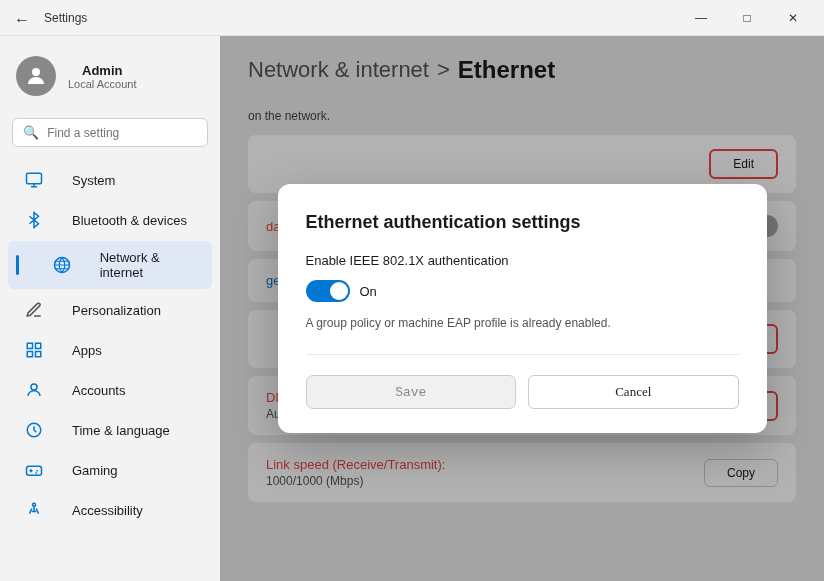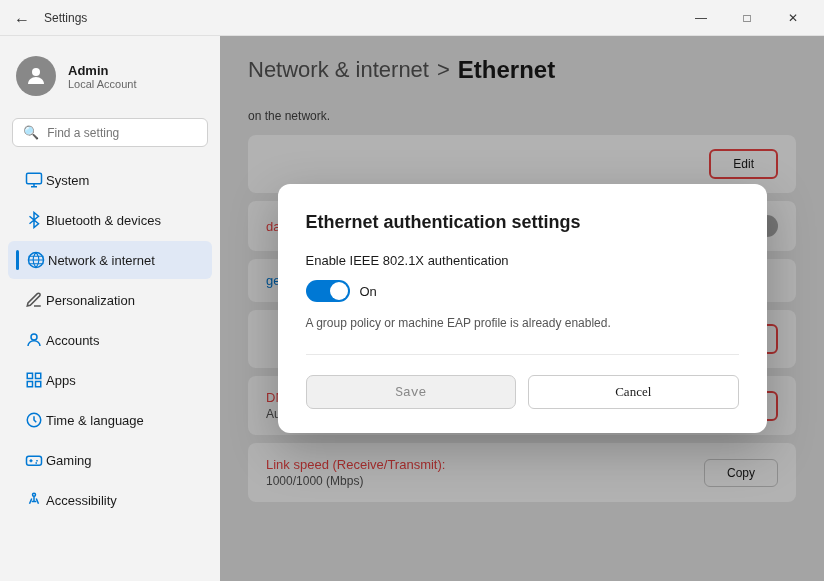--- a/index.html
+++ b/index.html
@@ -83,21 +83,21 @@
       width: 40px;
       height: 40px;
       background: #888;
       border-radius: 50%;
       display: flex;
       align-items: center;
       justify-content: center;
       color: white;
       font-size: 18px;
     }
-    .user-info { display: flex; flex-direction: column; }
+    .user-info { display: flex; flex-direction: column; text-align: center; }
     .user-name { font-size: 13px; font-weight: 600; color: #1a1a1a; }
     .user-sub { font-size: 11px; color: #666; }
 
     .search-box {
       margin: 4px 12px 12px 12px;
       background: white;
       border: 1px solid #d0d0d0;
       border-radius: 6px;
       display: flex;
       align-items: center;
@@ -110,21 +110,21 @@
       outline: none;
       background: transparent;
       font-size: 12px;
       color: #737373;
       width: 100%;
     }
 
     .nav-item {
       display: flex;
       align-items: center;
-      gap: 2px;
+      gap: 28px;
       padding: 9px 16px;
       cursor: pointer;
       border-radius: 6px;
       margin: 0 8px;
       font-size: 13px;
       color: #1a1a1a;
     }
     .nav-item.active {
       background: #e0e8f5;
       font-weight: 500;
@@ -427,39 +427,39 @@
       <span class="nav-icon personalization">
         <svg width="18" height="18" viewBox="0 0 24 24" fill="none" stroke="#555" stroke-width="2">
             <path d="M12 20h9"></path>
             <path d="M16.5 3.5a2.121 2.121 0 0 1 3 3L7 19l-4 1 1-4L16.5 3.5z"></path>
           </svg>
       </span>
       <span>Personalization</span>
     </div>
 
     <div class="nav-item">
-      <span class="nav-icon accounts">
-        <svg width="18" height="18" viewBox="0 0 24 24" fill="none" stroke="#0078d4" stroke-width="2">
-            <circle cx="12" cy="8" r="4"></circle>
-            <path d="M4 20c0-4 3.6-7 8-7s8 3 8 7"></path>
-          </svg>
-      </span>
-      <span>Accounts</span>
-    </div>
-
-    <div class="nav-item">
       <span class="nav-icon apps">
         <svg width="18" height="18" viewBox="0 0 24 24" fill="none" stroke="#0078d4" stroke-width="2">
             <rect x="3" y="3" width="7" height="7"></rect>
             <rect x="14" y="3" width="7" height="7"></rect>
             <rect x="3" y="14" width="7" height="7"></rect>
             <rect x="14" y="14" width="7" height="7"></rect>
           </svg>
       </span>
       <span>Apps</span>
+    </div>
+
+    <div class="nav-item">
+      <span class="nav-icon accounts">
+        <svg width="18" height="18" viewBox="0 0 24 24" fill="none" stroke="#0078d4" stroke-width="2">
+            <circle cx="12" cy="8" r="4"></circle>
+            <path d="M4 20c0-4 3.6-7 8-7s8 3 8 7"></path>
+          </svg>
+      </span>
+      <span>Accounts</span>
     </div>
 
     <div class="nav-item">
       <span class="nav-icon time">
         <svg width="18" height="18" viewBox="0 0 24 24" fill="none" stroke="#0078d4" stroke-width="2">
             <circle cx="12" cy="12" r="9"></circle>
             <path d="M12 7v5l3 3"></path>
           </svg>
       </span>
       <span>Time &amp; language</span>

